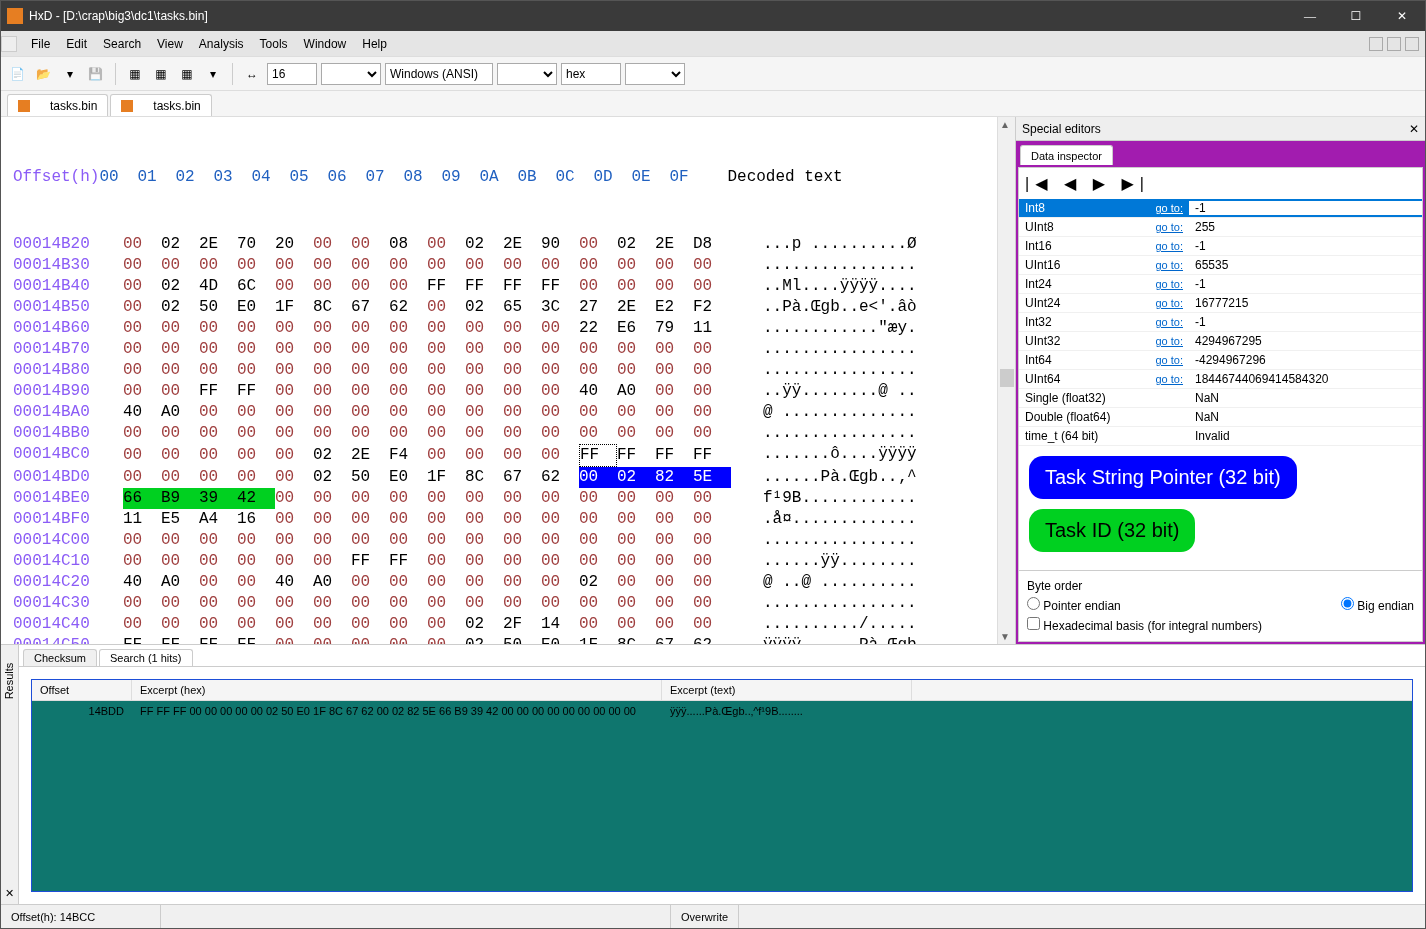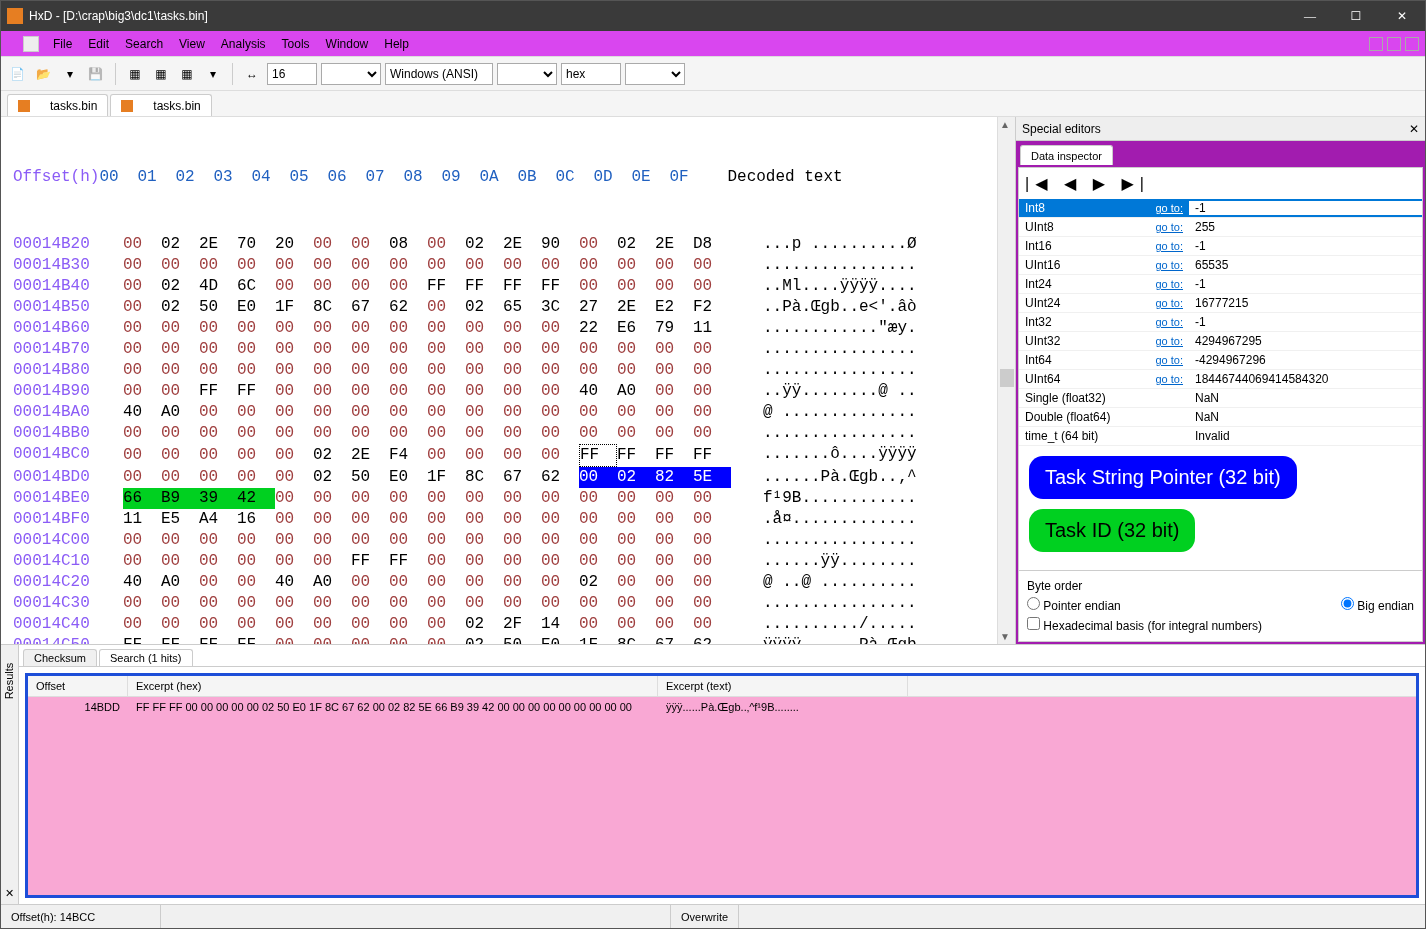--- a/index.html
+++ b/index.html
@@ -2,21 +2,21 @@
 <html><head>
 <meta charset="utf-8">
 <style>
 * { box-sizing: border-box; margin: 0; padding: 0; }
 body { font-family: "Segoe UI", Tahoma, sans-serif; font-size: 12px; background: #fff; width: 1426px; height: 929px; overflow: hidden; display: flex; flex-direction: column; border: 1px solid #555; }
 .titlebar { background: #3a3a3a; color: #fff; height: 30px; display: flex; align-items: center; padding-left: 6px; }
 .titlebar .app-icon { width: 16px; height: 16px; background: #e67e22; margin-right: 6px; display: inline-block; }
 .titlebar .title { flex: 1; font-size: 12px; }
 .titlebar .win-btns { display: flex; height: 100%; }
 .titlebar .win-btn { width: 46px; display: flex; align-items: center; justify-content: center; cursor: pointer; color: #fff; font-family: "Segoe UI Symbol"; }
-.menubar { height: 26px; background: #d946ef; border-bottom: 1px solid #ddd; display: flex; align-items: center; padding-left: 22px; }
+.menubar { height: 26px; background: #e5e5e5; border-bottom: 1px solid #ddd; display: flex; align-items: center; padding-left: 0; }
 .menubar .menu-icon { width: 16px; height: 16px; background:#eee; border:1px solid #ccc; margin-right:6px; }
 .menubar .menu-item { padding: 4px 8px; cursor: pointer; }
 .menubar .right-ico { margin-left:auto; display:flex; gap:4px; padding-right:6px;}
 .menubar .right-ico span{ width:14px; height:14px; border:1px solid #aaa;}
 .toolbar { height: 34px; background: #f5f5f5; border-bottom: 1px solid #ddd; display: flex; align-items: center; padding: 0 6px; gap: 4px; }
 .toolbar .tb-btn { width: 22px; height: 22px; border: 1px solid transparent; display:flex; align-items:center; justify-content:center; cursor:pointer; }
 .toolbar .tb-sep { width:1px; height:22px; background:#ccc; margin:0 4px;}
 .toolbar .tb-input { height:22px; border:1px solid #aaa; background:#fff; padding:0 4px; font-size:12px;}
 .toolbar select.tb-input { min-width:60px;}
 .tabs-row { height: 26px; background:#f5f5f5; border-bottom:1px solid #ddd; display:flex; align-items:flex-end; padding-left:6px; gap:2px;}
@@ -57,21 +57,21 @@
 .byte-order{padding:8px; border-top:1px solid #ccc; font-size:12px;}
 .byte-order .row{display:flex; align-items:center; gap:6px; margin-top:4px;}
 .bottom-panel{height:260px; border-top:1px solid #ccc; display:flex;}
 .results-tab-vert{width:18px; background:#f0f0f0; border-right:1px solid #ccc; display:flex; align-items:flex-start; justify-content:center; position:relative;}
 .results-tab-vert .vtext{transform:rotate(-90deg); transform-origin:center; font-size:11px; position:absolute; top:30px; white-space:nowrap;}
 .results-tab-vert .close-dock{position:absolute; bottom:4px; font-size:11px; cursor:pointer;}
 .results-body{flex:1; display:flex; flex-direction:column;}
 .results-tabs{height:22px; display:flex; align-items:flex-end; border-bottom:1px solid #ccc; padding-left:4px; gap:2px;}
 .results-tabs .rtab{padding:2px 10px; border:1px solid #ccc; border-bottom:none; background:#fff; font-size:11px; cursor:pointer; border-radius:3px 3px 0 0;}
 .results-tabs .rtab.inactive{background:#f0f0f0;}
-.results-grid{flex:1; border:3px solid #1d4ed8; margin:6px; background:#f9a8d4;}
+.results-grid{flex:1; border:1px solid #1d4ed8; margin:12px; background:#0f766e;}
 .rg-header{display:flex; background:#f5f5f5; border-bottom:1px solid #ddd; font-size:11px;}
 .rg-header div{padding:4px 8px; border-right:1px solid #ddd;}
 .rg-row{display:flex; font-size:11px;}
 .rg-row div{padding:4px 8px;}
 .rg-c1{width:100px;}
 .rg-c2{width:530px;}
 .rg-c3{width:250px;}
 .statusbar{height:24px; background:#f0f0f0; border-top:1px solid #ccc; display:flex; align-items:center; font-size:11px;}
 .statusbar .cell{padding:0 10px; border-right:1px solid #ccc; height:100%; display:flex; align-items:center;}
 .statusbar .cell.wide{flex:0 0 160px;}

